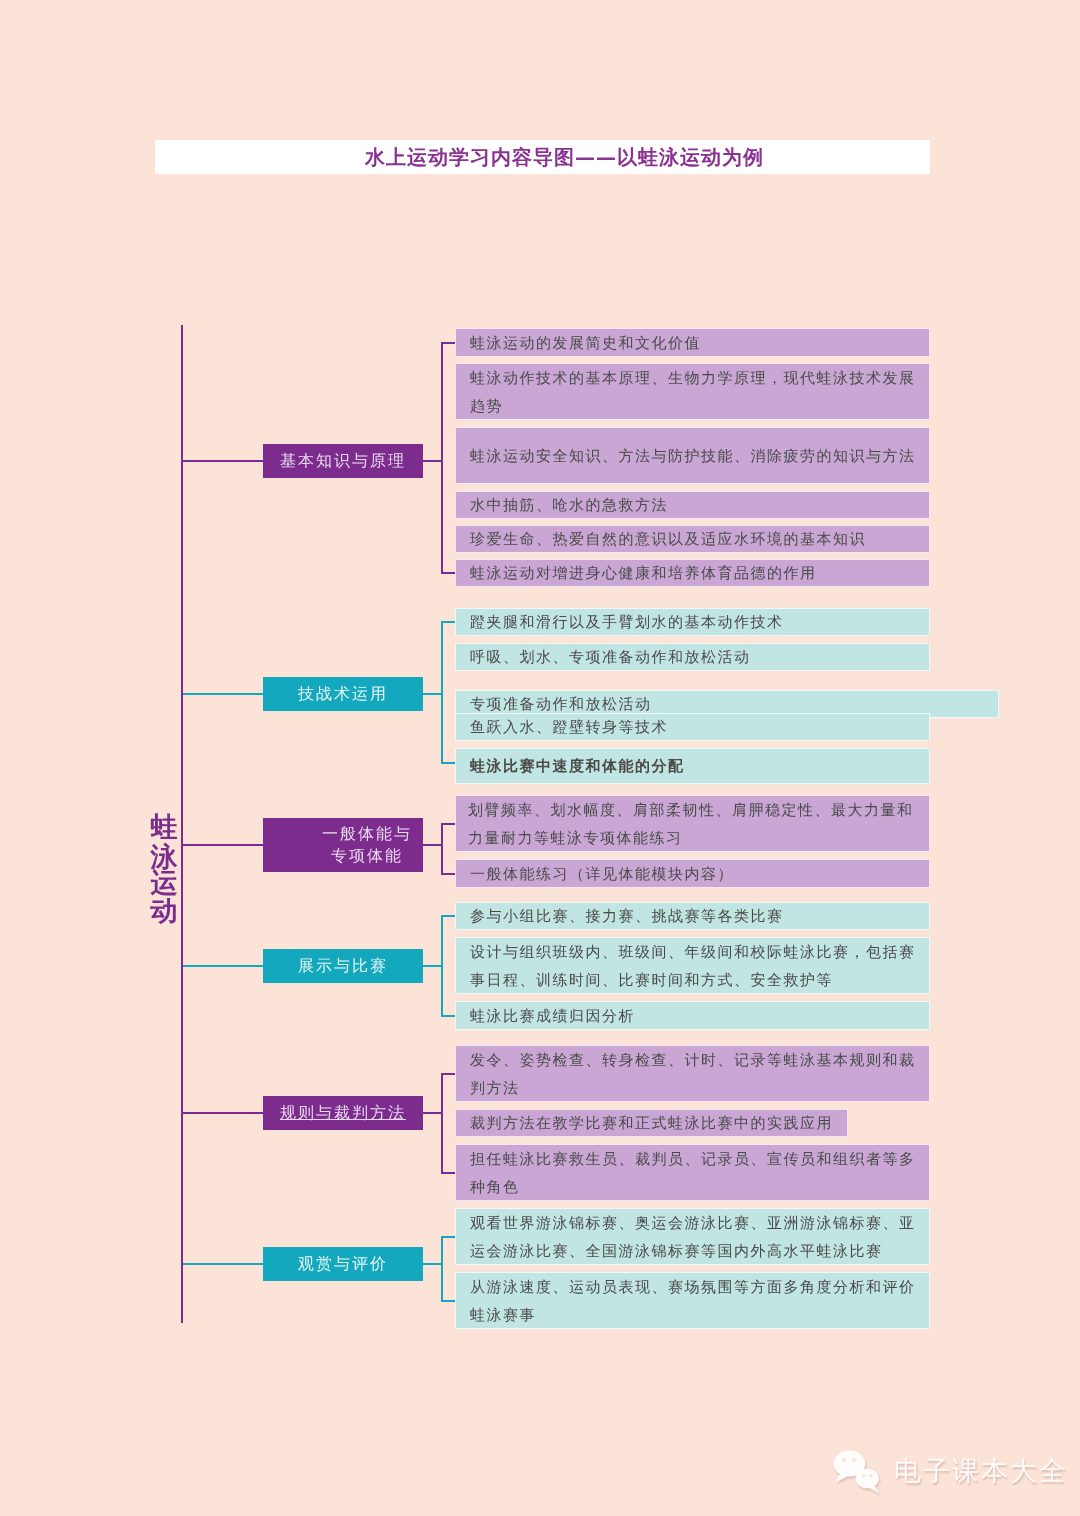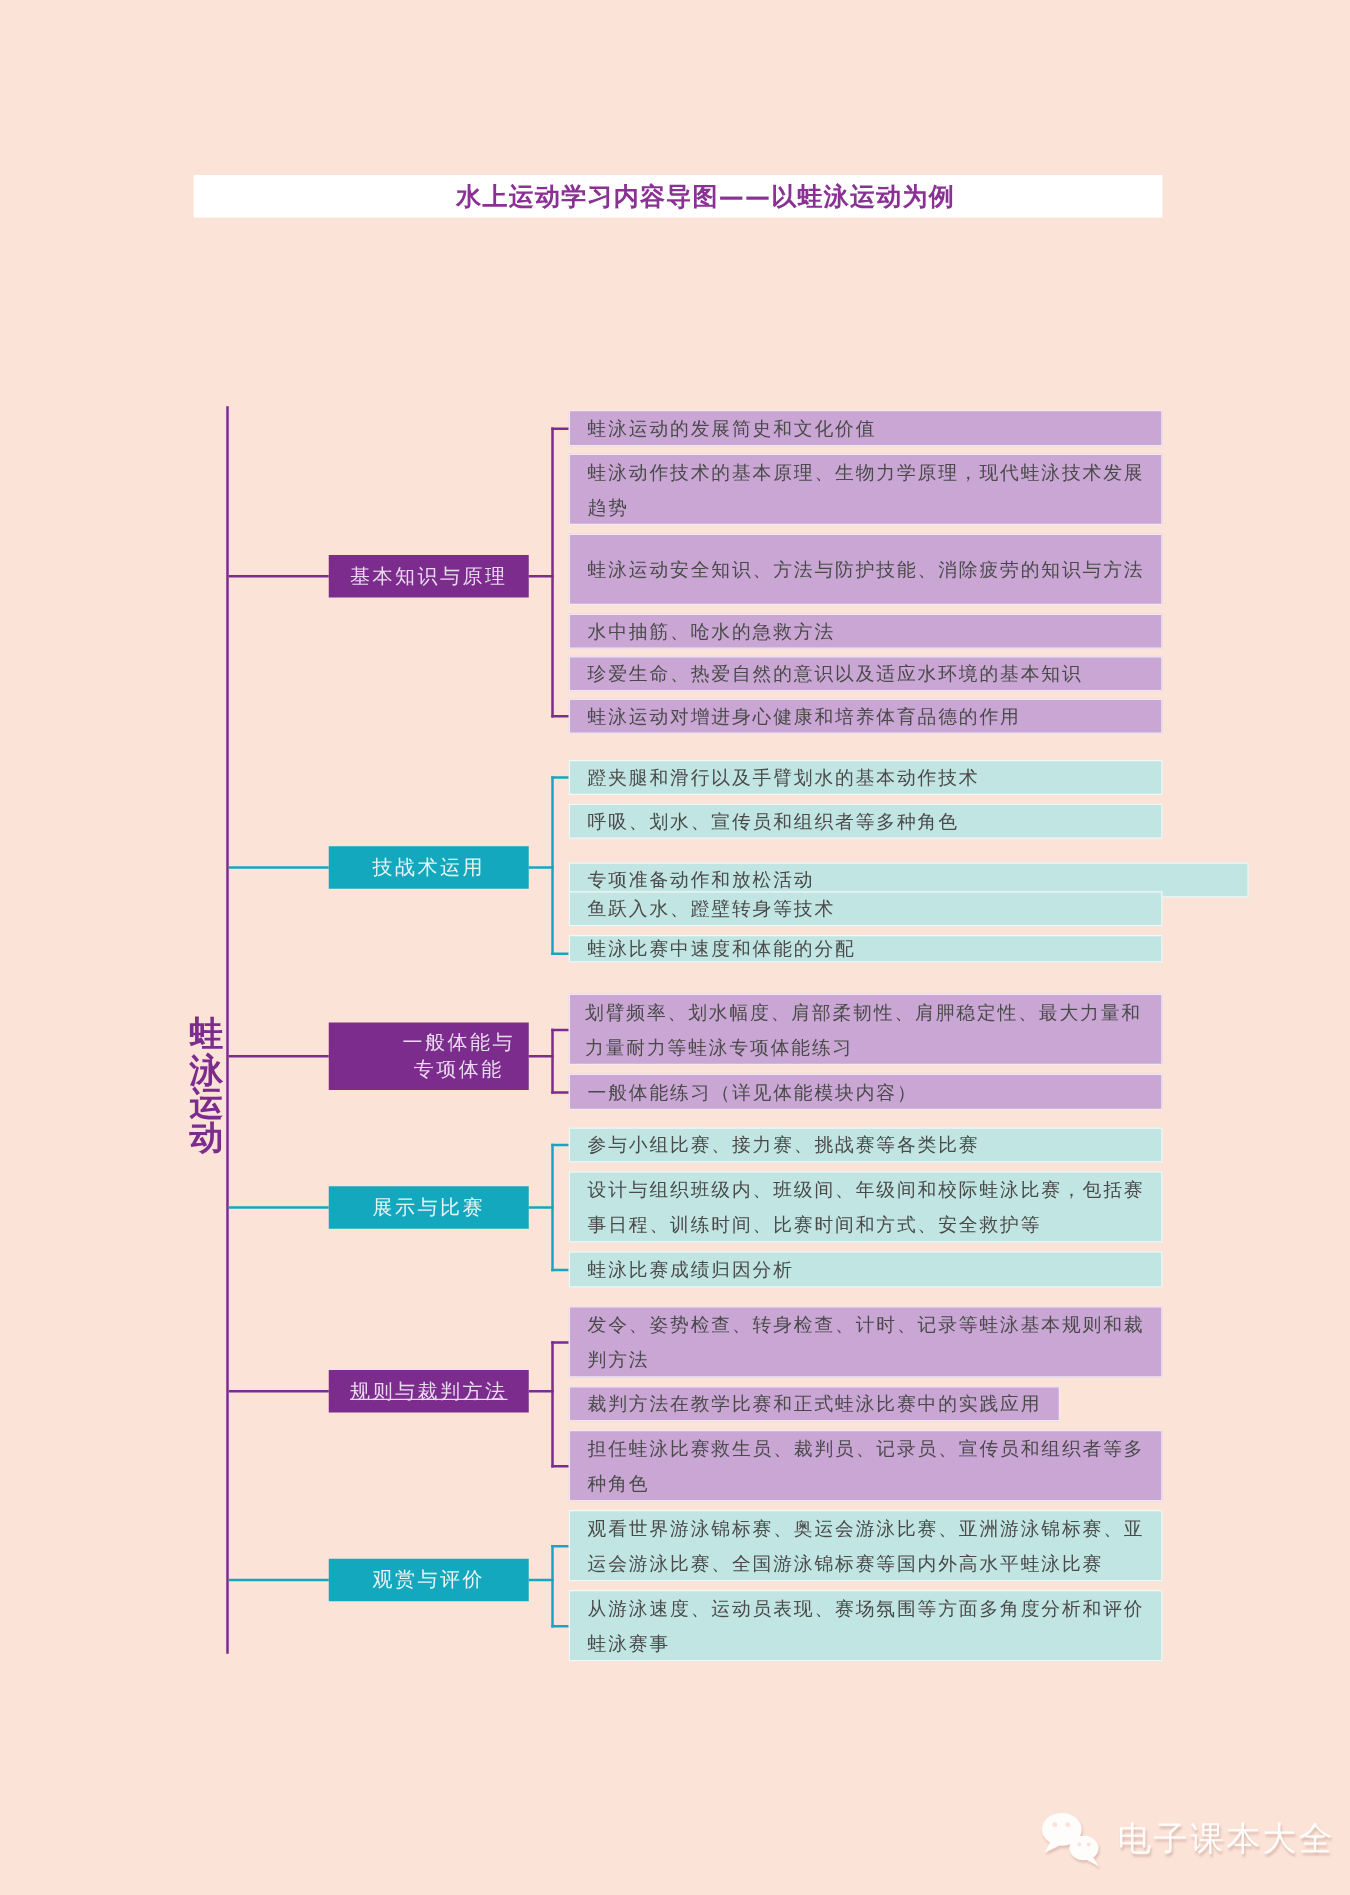--- a/index.html
+++ b/index.html
@@ -93,24 +93,24 @@
     <div class="item-box purple" style="left: 455px; top: 491px; width: 475px; height: 28px;">水中抽筋、呛水的急救方法</div>
     <div class="item-box purple" style="left: 455px; top: 525px; width: 475px; height: 28px;">珍爱生命、热爱自然的意识以及适应水环境的基本知识</div>
     <div class="item-box purple" style="left: 455px; top: 559px; width: 475px; height: 28px;">蛙泳运动对增进身心健康和培养体育品德的作用</div>
     <div class="line teal" style="left: 183px; top: 693px; width: 80px; height: 2px;"></div>
     <div class="branch-label teal" style="left: 263px; top: 677px; width: 160px; height: 34px;">技战术运用</div>
     <div class="line teal" style="left: 423px; top: 693px; width: 20px; height: 2px;"></div>
     <div class="line teal" style="left: 441px; top: 621px; width: 2px; height: 142.5px;"></div>
     <div class="line teal" style="left: 441px; top: 621px; width: 14px; height: 2px;"></div>
     <div class="line teal" style="left: 441px; top: 761.5px; width: 14px; height: 2px;"></div>
     <div class="item-box teal" style="left: 455px; top: 608px; width: 475px; height: 28px;">蹬夹腿和滑行以及手臂划水的基本动作技术</div>
-    <div class="item-box teal" style="left: 455px; top: 643px; width: 475px; height: 28px;">呼吸、划水、宣传员和组织者等多种角色</div>
+    <div class="item-box teal" style="left: 455px; top: 643px; width: 475px; height: 28px;">呼吸、划水、专项准备动作和放松活动</div>
     <div class="item-box teal" style="left: 455px; top: 690px; width: 544px; height: 28px;">专项准备动作和放松活动</div>
     <div class="item-box teal" style="left: 455px; top: 713px; width: 475px; height: 28px;">鱼跃入水、蹬壁转身等技术</div>
-    <div class="item-box teal" style="left: 455px; top: 748px; width: 475px; height: 22px;">蛙泳比赛中速度和体能的分配</div>
+    <div class="item-box teal" style="left: 455px; top: 748px; width: 475px; height: 36px; font-weight: bold;">蛙泳比赛中速度和体能的分配</div>
     <div class="line purple" style="left: 183px; top: 844px; width: 80px; height: 2px;"></div>
     <div class="branch-label purple" style="left: 263px; top: 818px; width: 160px; height: 54px; padding-left: 48px;">一般体能与
 专项体能</div>
     <div class="line purple" style="left: 423px; top: 844px; width: 20px; height: 2px;"></div>
     <div class="line purple" style="left: 441px; top: 822.5px; width: 2px; height: 52px;"></div>
     <div class="line purple" style="left: 441px; top: 822.5px; width: 14px; height: 2px;"></div>
     <div class="line purple" style="left: 441px; top: 872.5px; width: 14px; height: 2px;"></div>
     <div class="item-box purple" style="left: 455px; top: 795px; width: 475px; height: 57px; padding-left: 12px;">划臂频率、划水幅度、肩部柔韧性、肩胛稳定性、最大力量和力量耐力等蛙泳专项体能练习</div>
     <div class="item-box purple" style="left: 455px; top: 859px; width: 475px; height: 29px;">一般体能练习（详见体能模块内容）</div>
     <div class="line teal" style="left: 183px; top: 965px; width: 80px; height: 2px;"></div>

